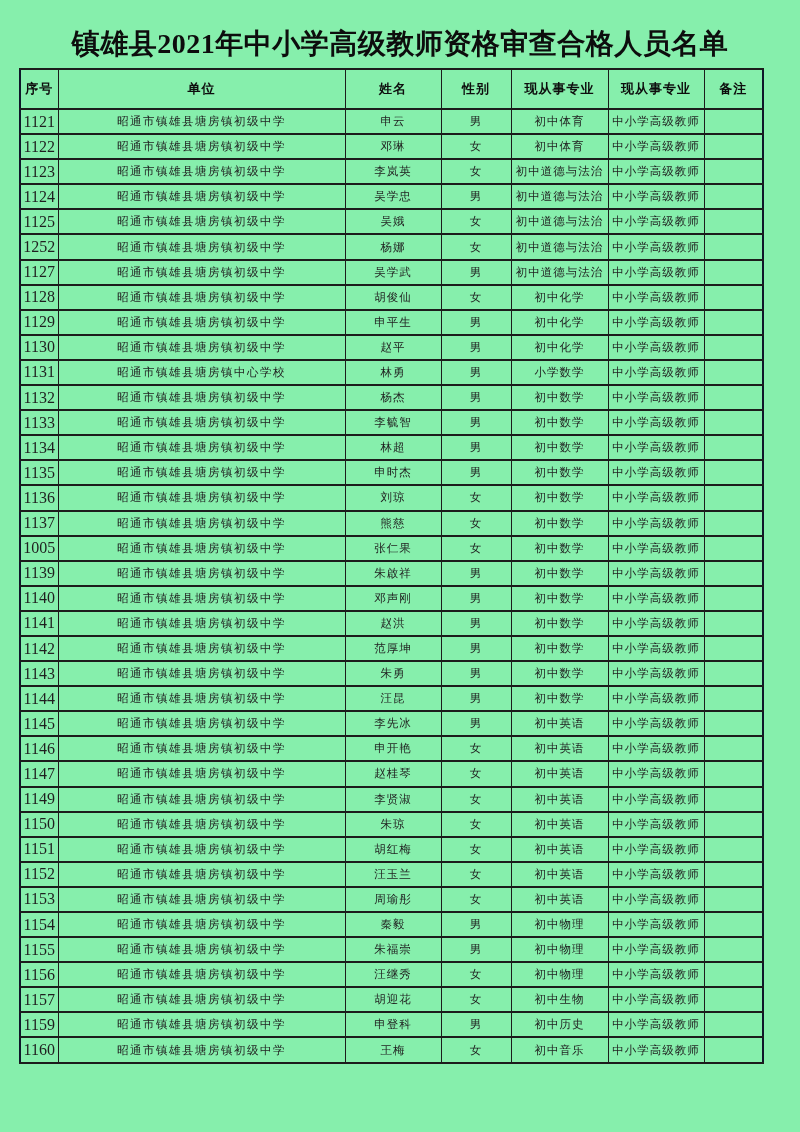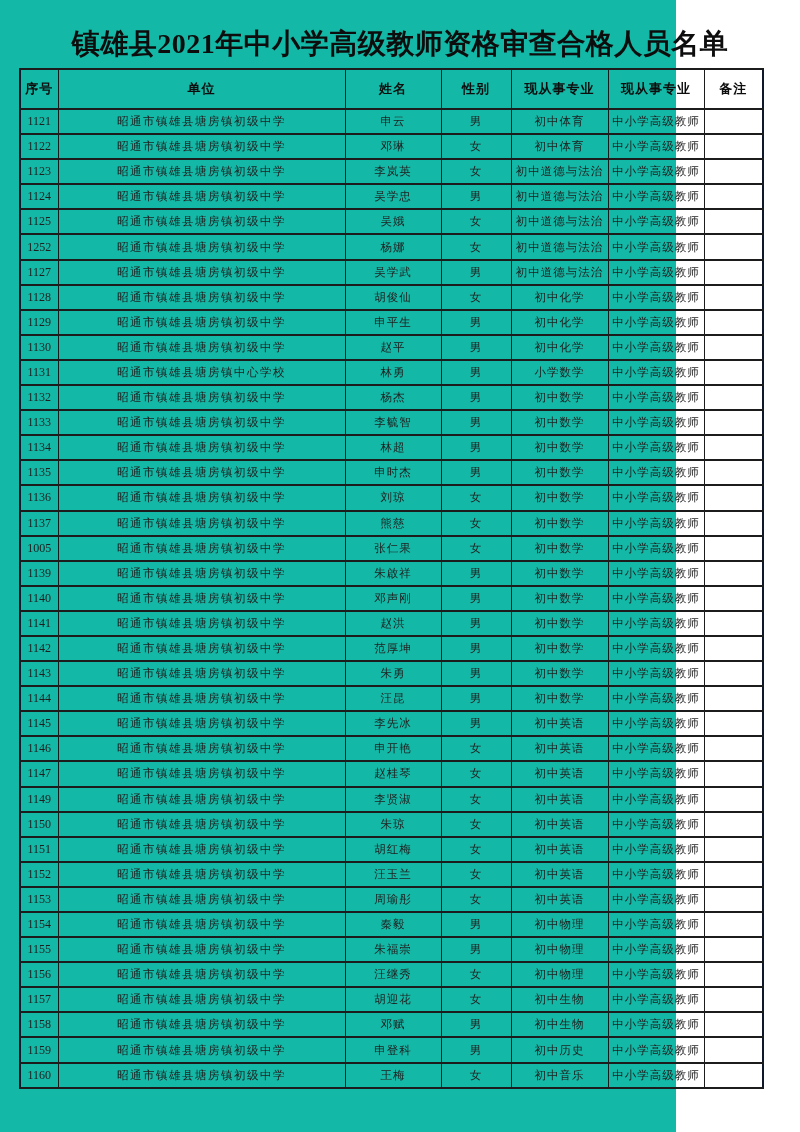--- a/index.html
+++ b/index.html
@@ -7,23 +7,23 @@
     padding: 0;
     background: #ffffff;
     width: 800px;
     height: 1132px;
     overflow: hidden;
     font-family: "Liberation Serif", "DejaVu Serif", serif;
     color: #1a1a1a;
   }
   .page {
     position: relative;
-    width: 676px;
+    width: 800px;
     height: 1132px;
-    background: #14b8a6;
+    background: #86efac;
   }
   .doc-title {
     position: absolute;
     top: 25px;
     left: 0;
     width: 800px;
     text-align: center;
     font-size: 28px;
     font-weight: bold;
     letter-spacing: 0.5px;
@@ -59,21 +59,21 @@
     color: #0d0d0d;
   }
   table.roster td {
     height: 23.1px;
     font-size: 11.5px;
     font-weight: normal;
     letter-spacing: 1px;
     color: #1f1f1f;
   }
   table.roster td.c-no {
-    font-size: 12px;
+    font-size: 16px;
     letter-spacing: 0;
   }
   table.roster td.c-unit {
     letter-spacing: 1.5px;
   }
 </style>
 </head>
 <body>
 
 <div class="page">
@@ -420,29 +420,20 @@
         <tr>
       <td class="c-no">1157</td>
       <td class="c-unit">昭通市镇雄县塘房镇初级中学</td>
       <td class="c-name">胡迎花</td>
       <td class="c-gender">女</td>
       <td class="c-major">初中生物</td>
       <td class="c-title">中小学高级教师</td>
       <td class="c-note"></td>
     </tr>
         <tr>
-      <td class="c-no">1158</td>
-      <td class="c-unit">昭通市镇雄县塘房镇初级中学</td>
-      <td class="c-name">邓赋</td>
-      <td class="c-gender">男</td>
-      <td class="c-major">初中生物</td>
-      <td class="c-title">中小学高级教师</td>
-      <td class="c-note"></td>
-    </tr>
-        <tr>
       <td class="c-no">1159</td>
       <td class="c-unit">昭通市镇雄县塘房镇初级中学</td>
       <td class="c-name">申登科</td>
       <td class="c-gender">男</td>
       <td class="c-major">初中历史</td>
       <td class="c-title">中小学高级教师</td>
       <td class="c-note"></td>
     </tr>
         <tr>
       <td class="c-no">1160</td>

